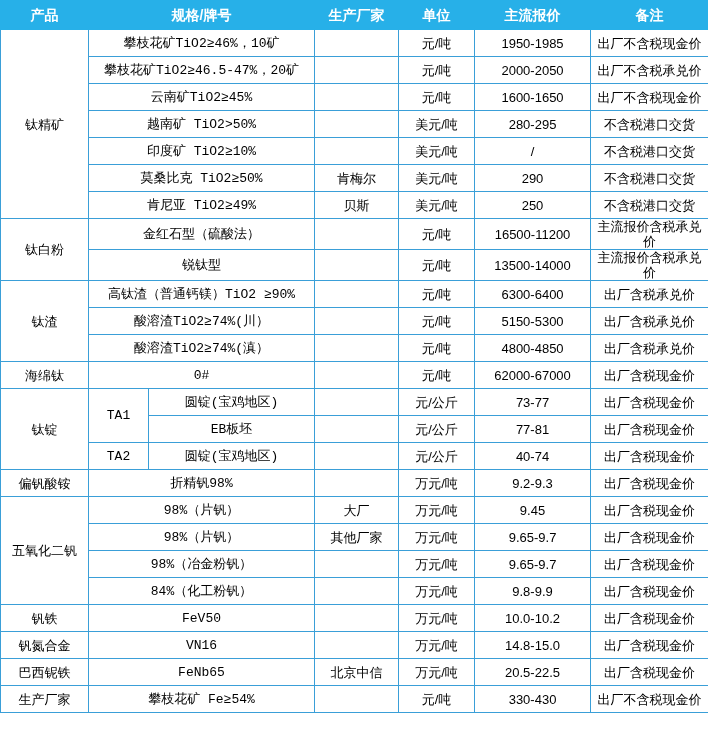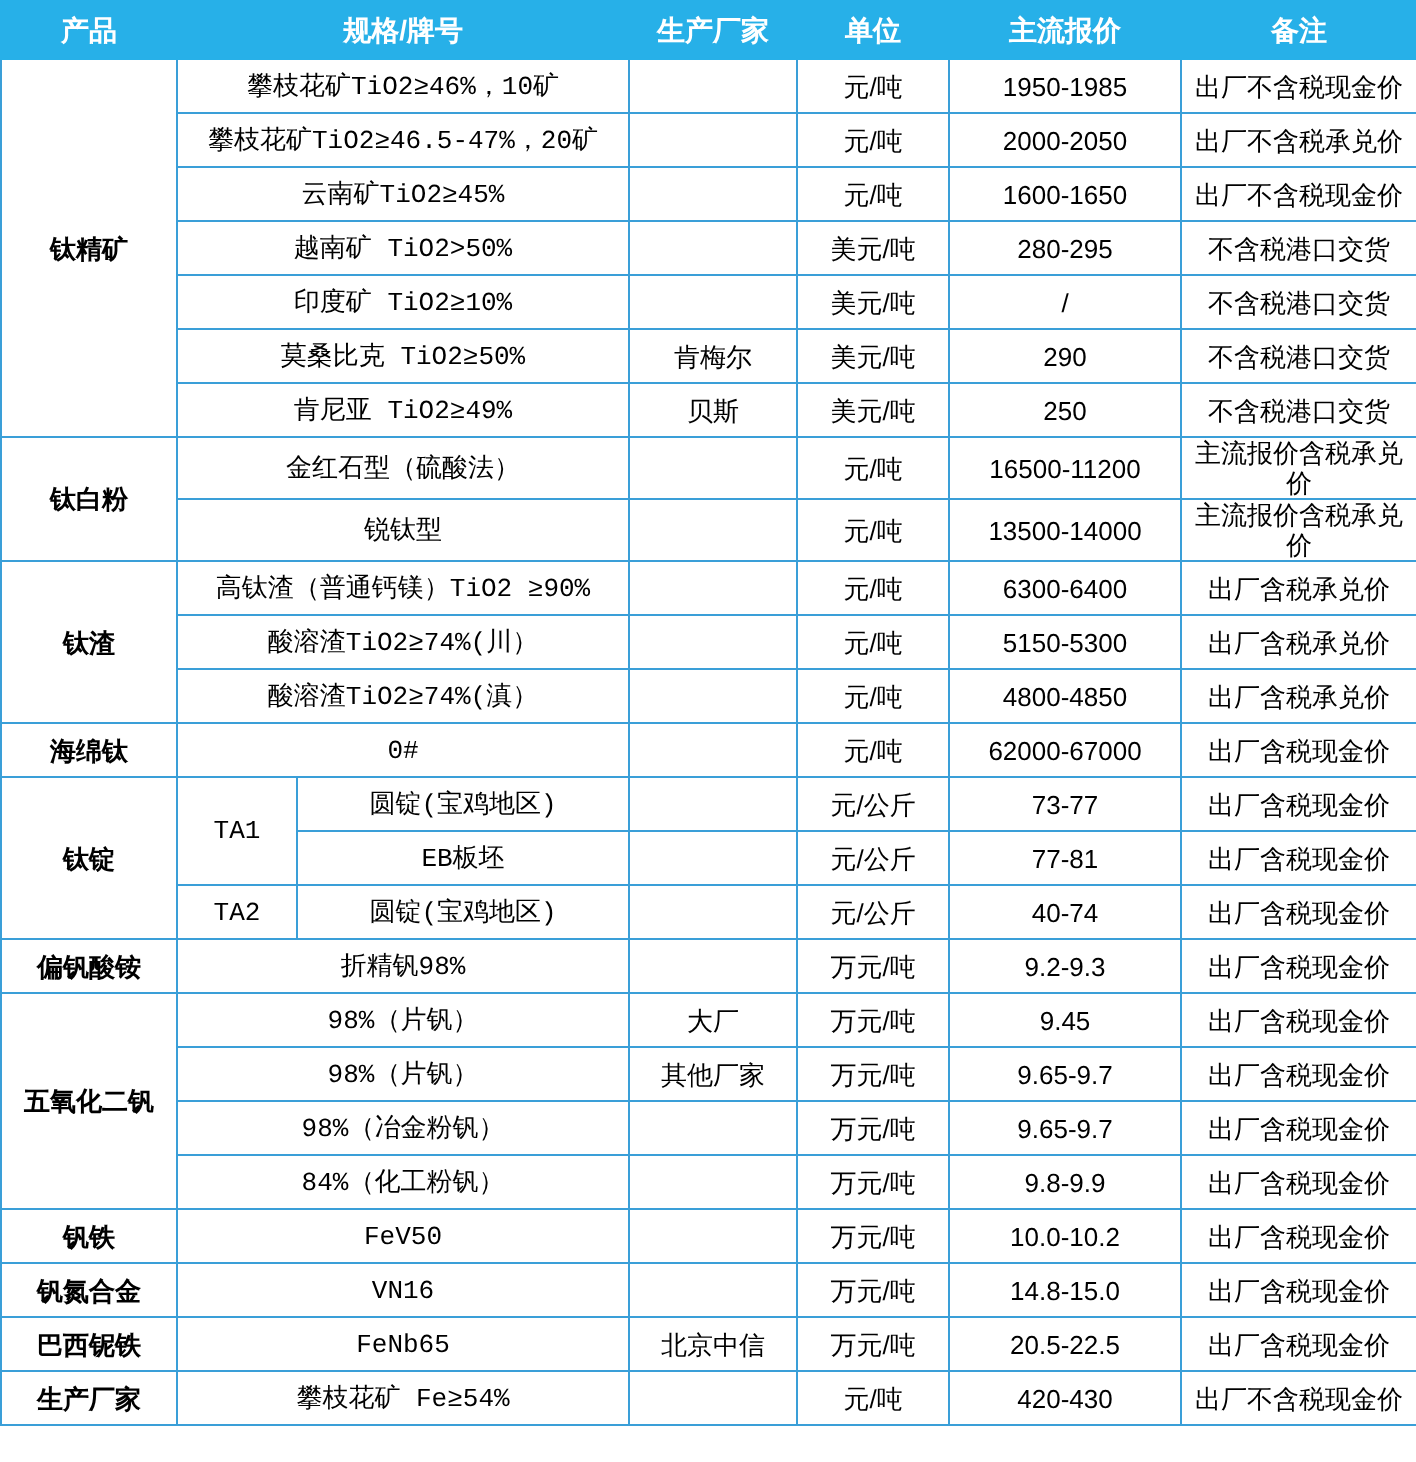--- a/index.html
+++ b/index.html
@@ -43,21 +43,21 @@
     border: 1px solid #27b0e8;
     font-size: 14px;
     margin-left: 32px;
   }
   td.left {
     text-align: left;
     padding-left: 6px;
     font-family: Liberation Mono, monospace;
   }
   td.cat {
-    font-weight: bold;
+    font-weight: normal;
   }
   
   col.c-product { width: 88px; }
   col.c-spec1   { width: 60px; }
   col.c-spec2   { width: 166px; }
   col.c-maker   { width: 84px; }
   col.c-unit    { width: 76px; }
   col.c-price   { width: 116px; }
   col.c-remark  { width: 118px; }
 </style>
@@ -264,18 +264,18 @@
           <td>北京中信</td>
           <td>万元/吨</td>
           <td>20.5-22.5</td>
           <td>出厂含税现金价</td>
         </tr>
         <tr>
           <td class="cat" rowspan="1">生产厂家</td>
           <td class="left" colspan="2">攀枝花矿 Fe≥54%</td>
           <td></td>
           <td>元/吨</td>
-          <td>420-430</td>
+          <td>330-430</td>
           <td>出厂不含税现金价</td>
         </tr>
       </tbody>
   </table>
 </div>
 
 </body></html>

